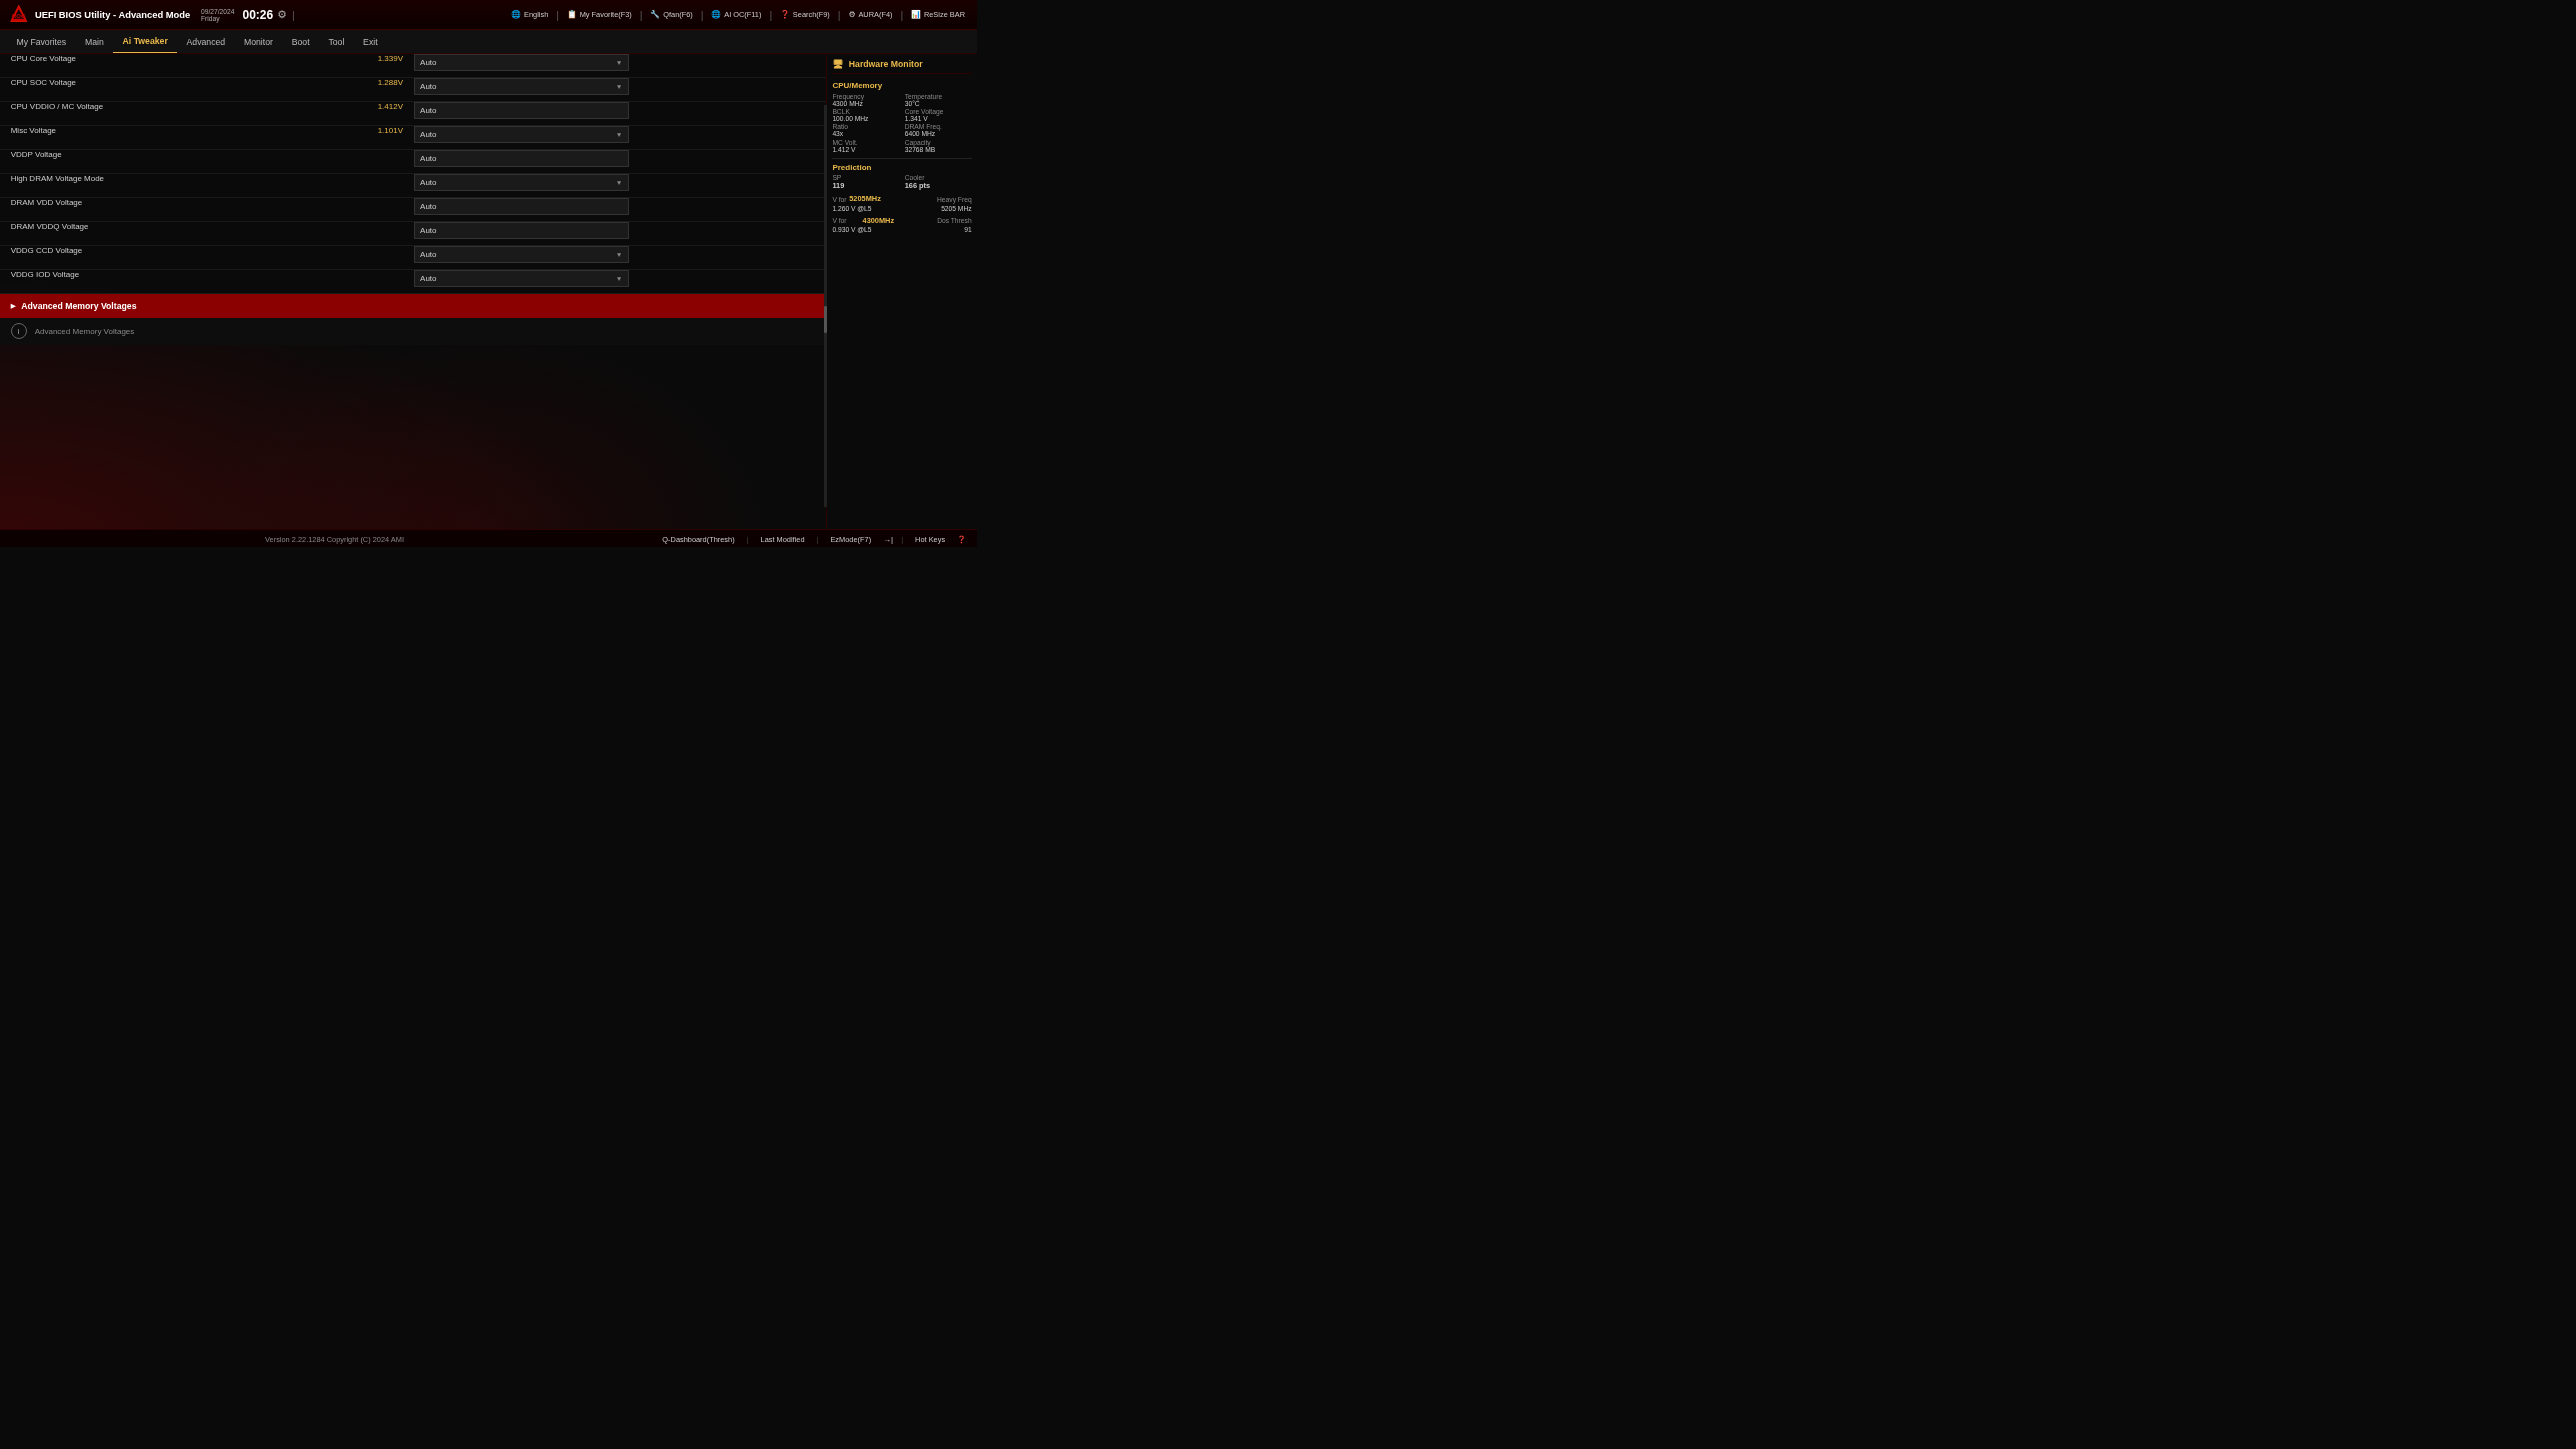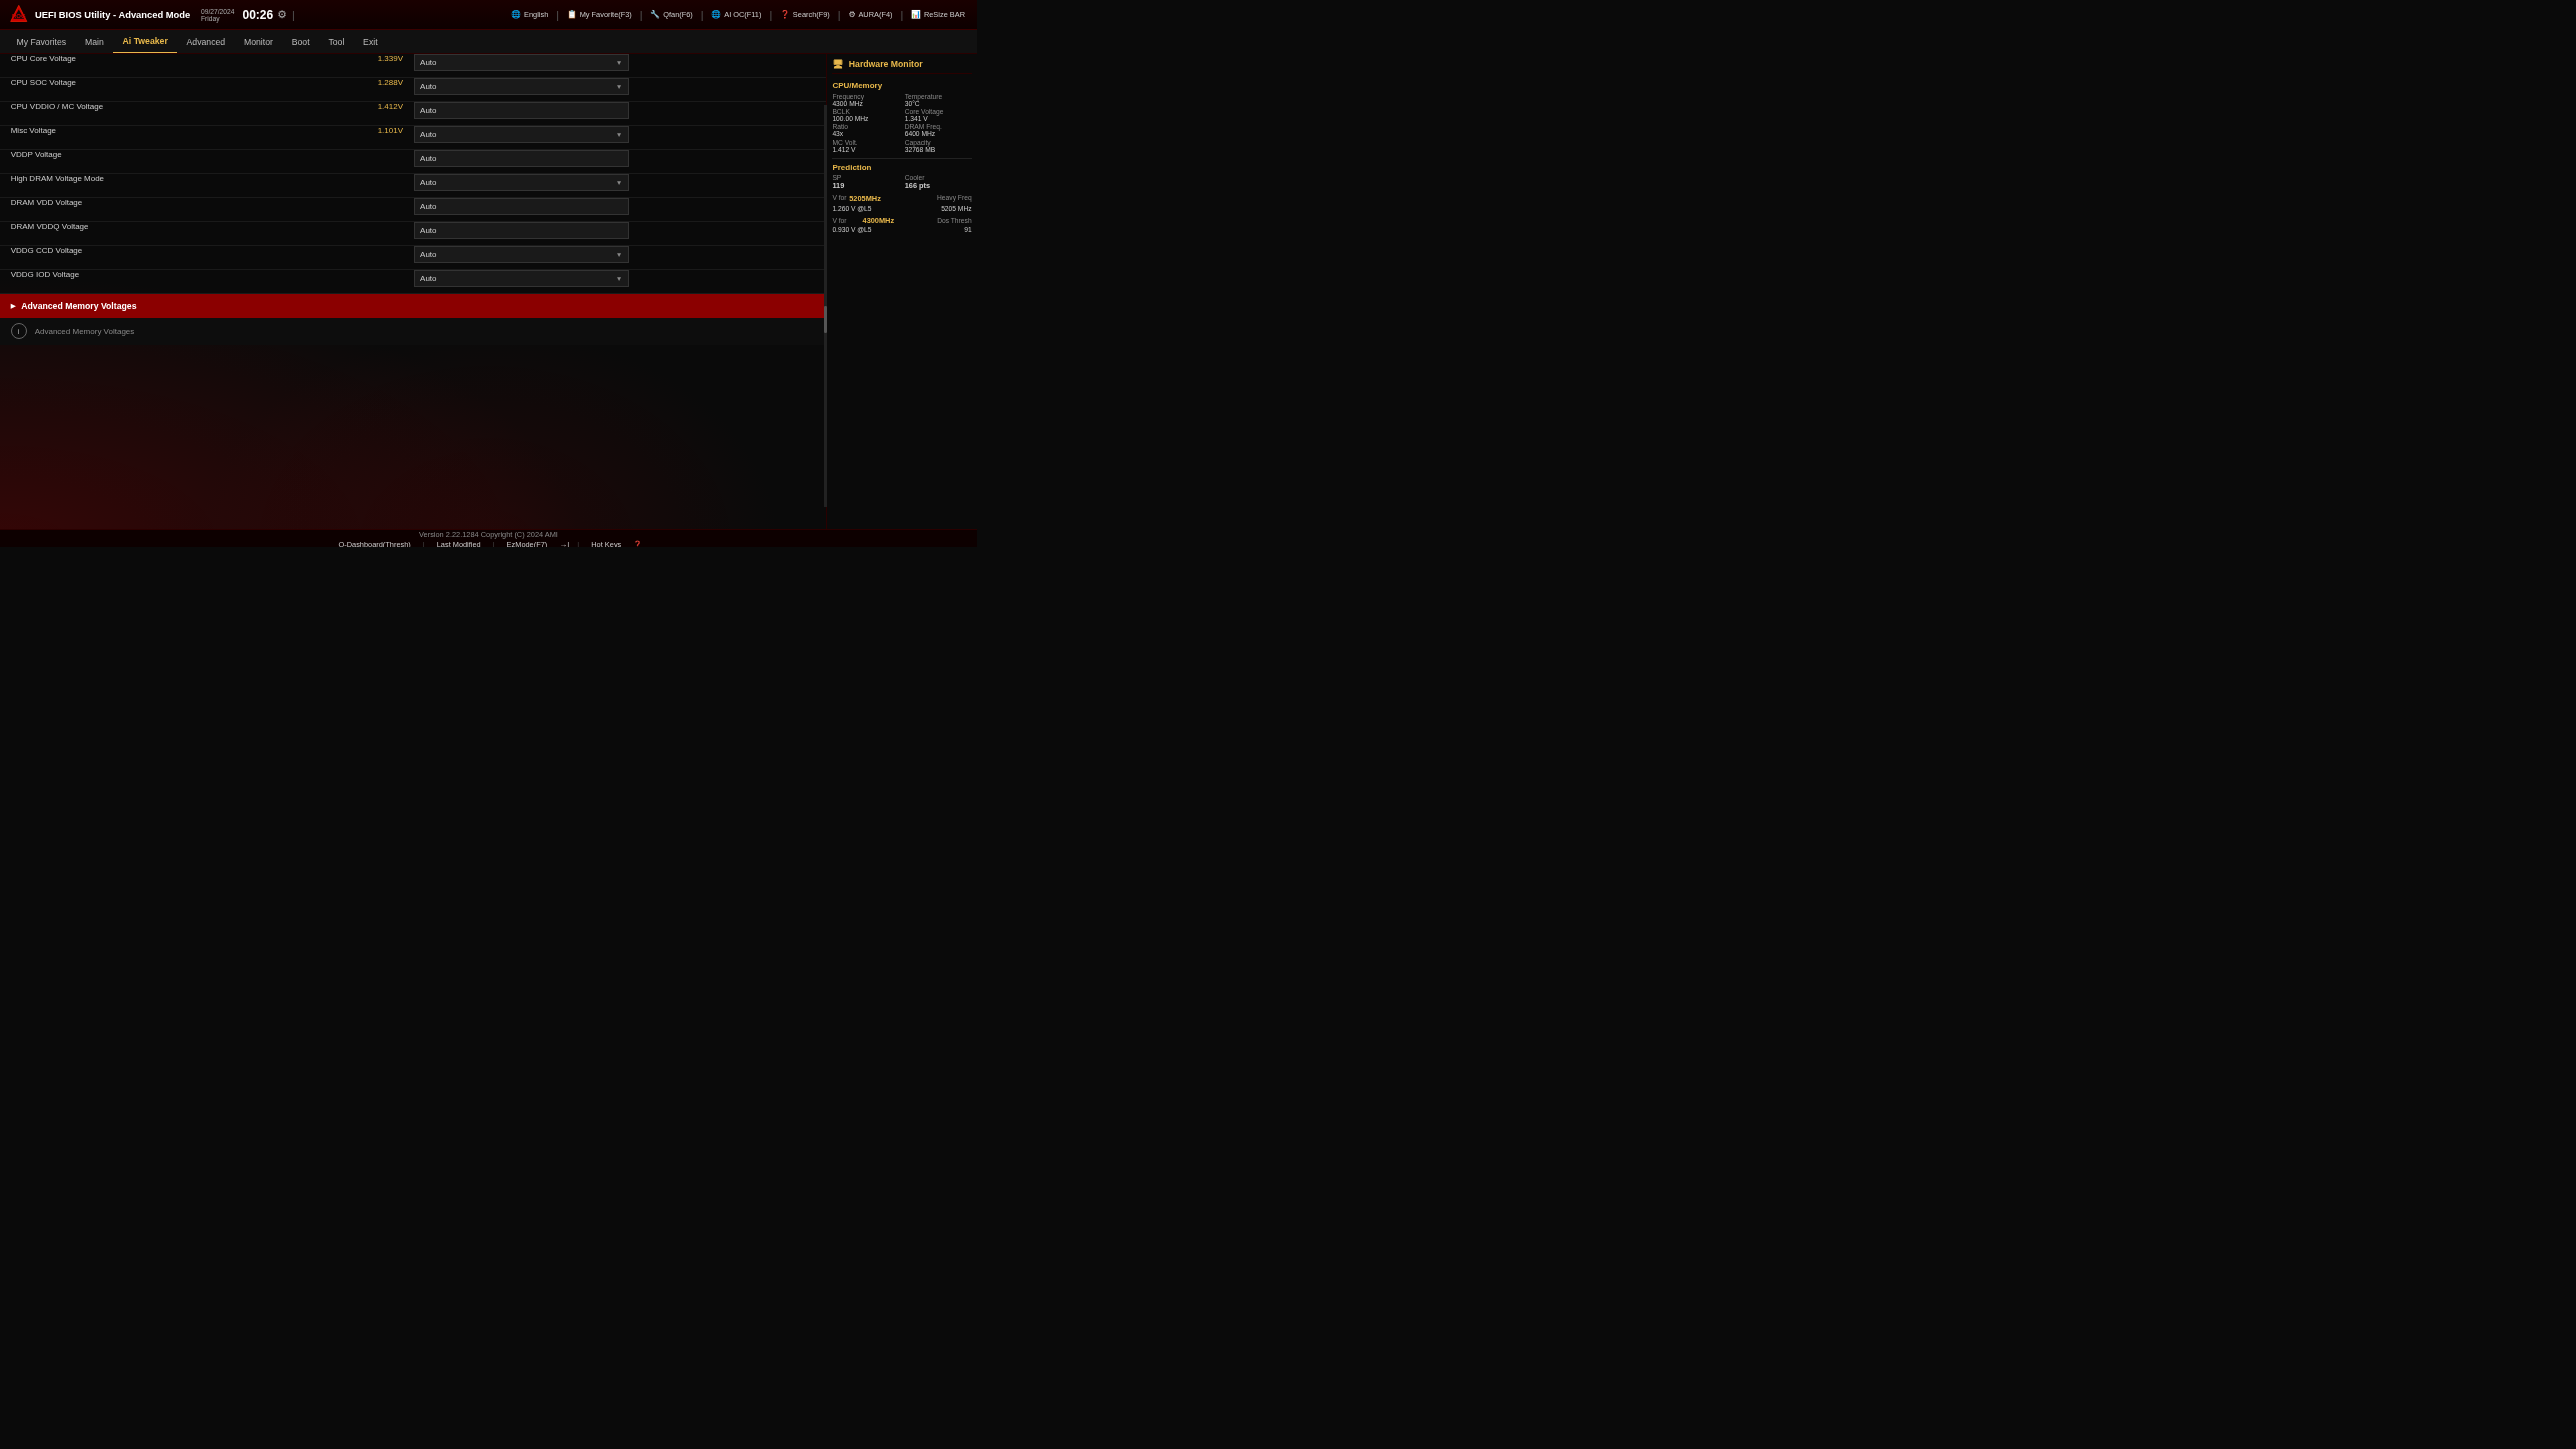--- a/index.html
+++ b/index.html
@@ -313,21 +313,20 @@
     .bottom-bar {
       position: relative;
       z-index: 10;
       height: 21.5px;
       background: #0d0000;
       border-top: 0.7px solid #2a0000;
       display: flex;
       align-items: center;
       padding: 0 10.7px;
       font-size: 7.4px;
-      flex-direction: column;
     }
     .bottom-version {
       color: #888;
       font-size: 7.4px;
     }
     .bottom-actions {
       display: flex;
       align-items: center;
       gap: 8px;
     }
@@ -627,21 +626,21 @@
         <div class="pred-label">SP</div>
         <div class="pred-value">119</div>
       </div>
       <div>
         <div class="pred-label">Cooler</div>
         <div class="pred-value">166 pts</div>
       </div>
     </div>
 
     <div style="margin-top:4px">
-      <div style="font-size:6.7px;color:#888;display:flex;gap:2.7px;align-items:flex-start">
+      <div style="font-size:6.7px;color:#888;display:flex;gap:2.7px;align-items:flex-end">
         <span>V for</span>
         <span style="color:#e8b84b;font-weight:bold;font-size:7.4px">5205MHz</span>
         <span style="color:#888;font-size:6.7px;margin-left:auto">Heavy Freq</span>
       </div>
       <div style="display:flex;justify-content:space-between;margin-top:1.3px">
         <span style="font-size:6.7px;color:#ccc">1.260 V @L5</span>
         <span style="font-size:6.7px;color:#ccc">5205 MHz</span>
       </div>
     </div>
 

